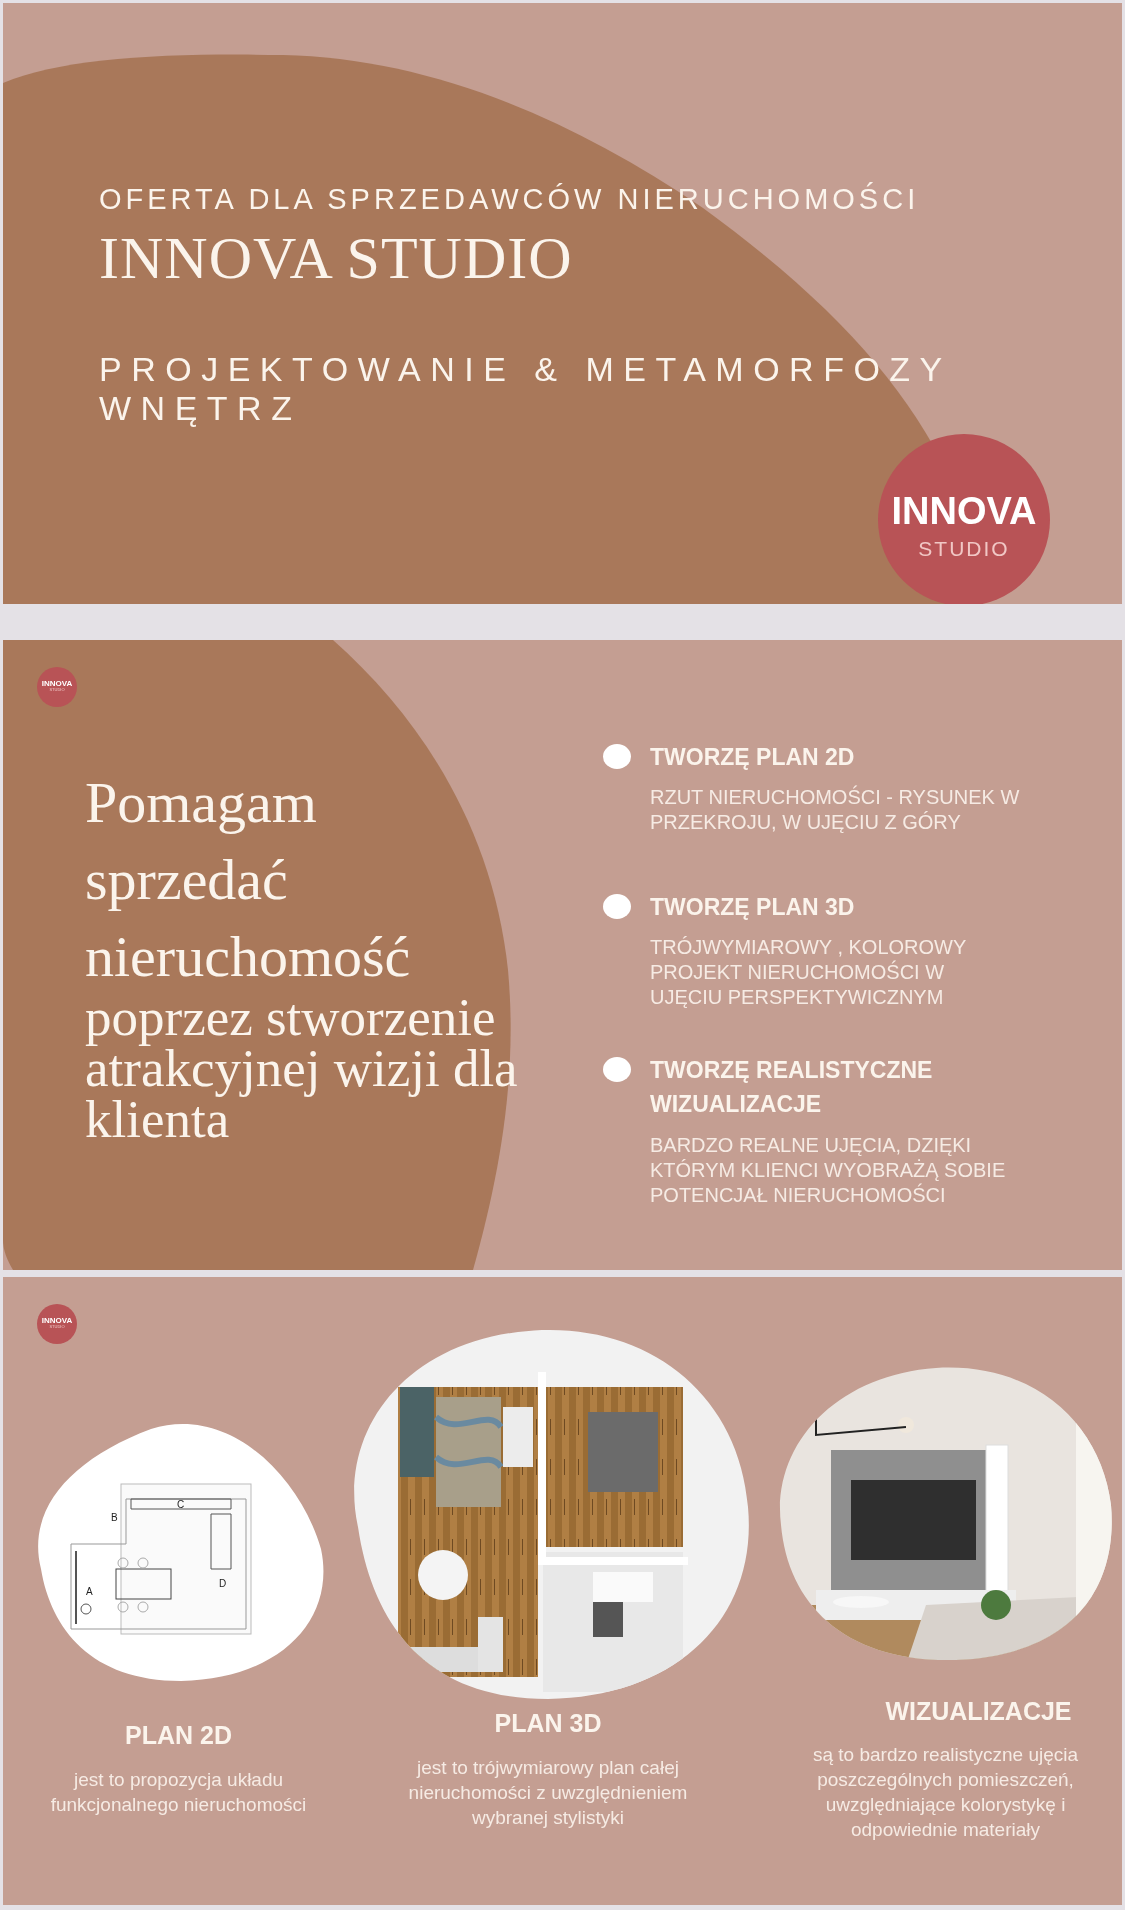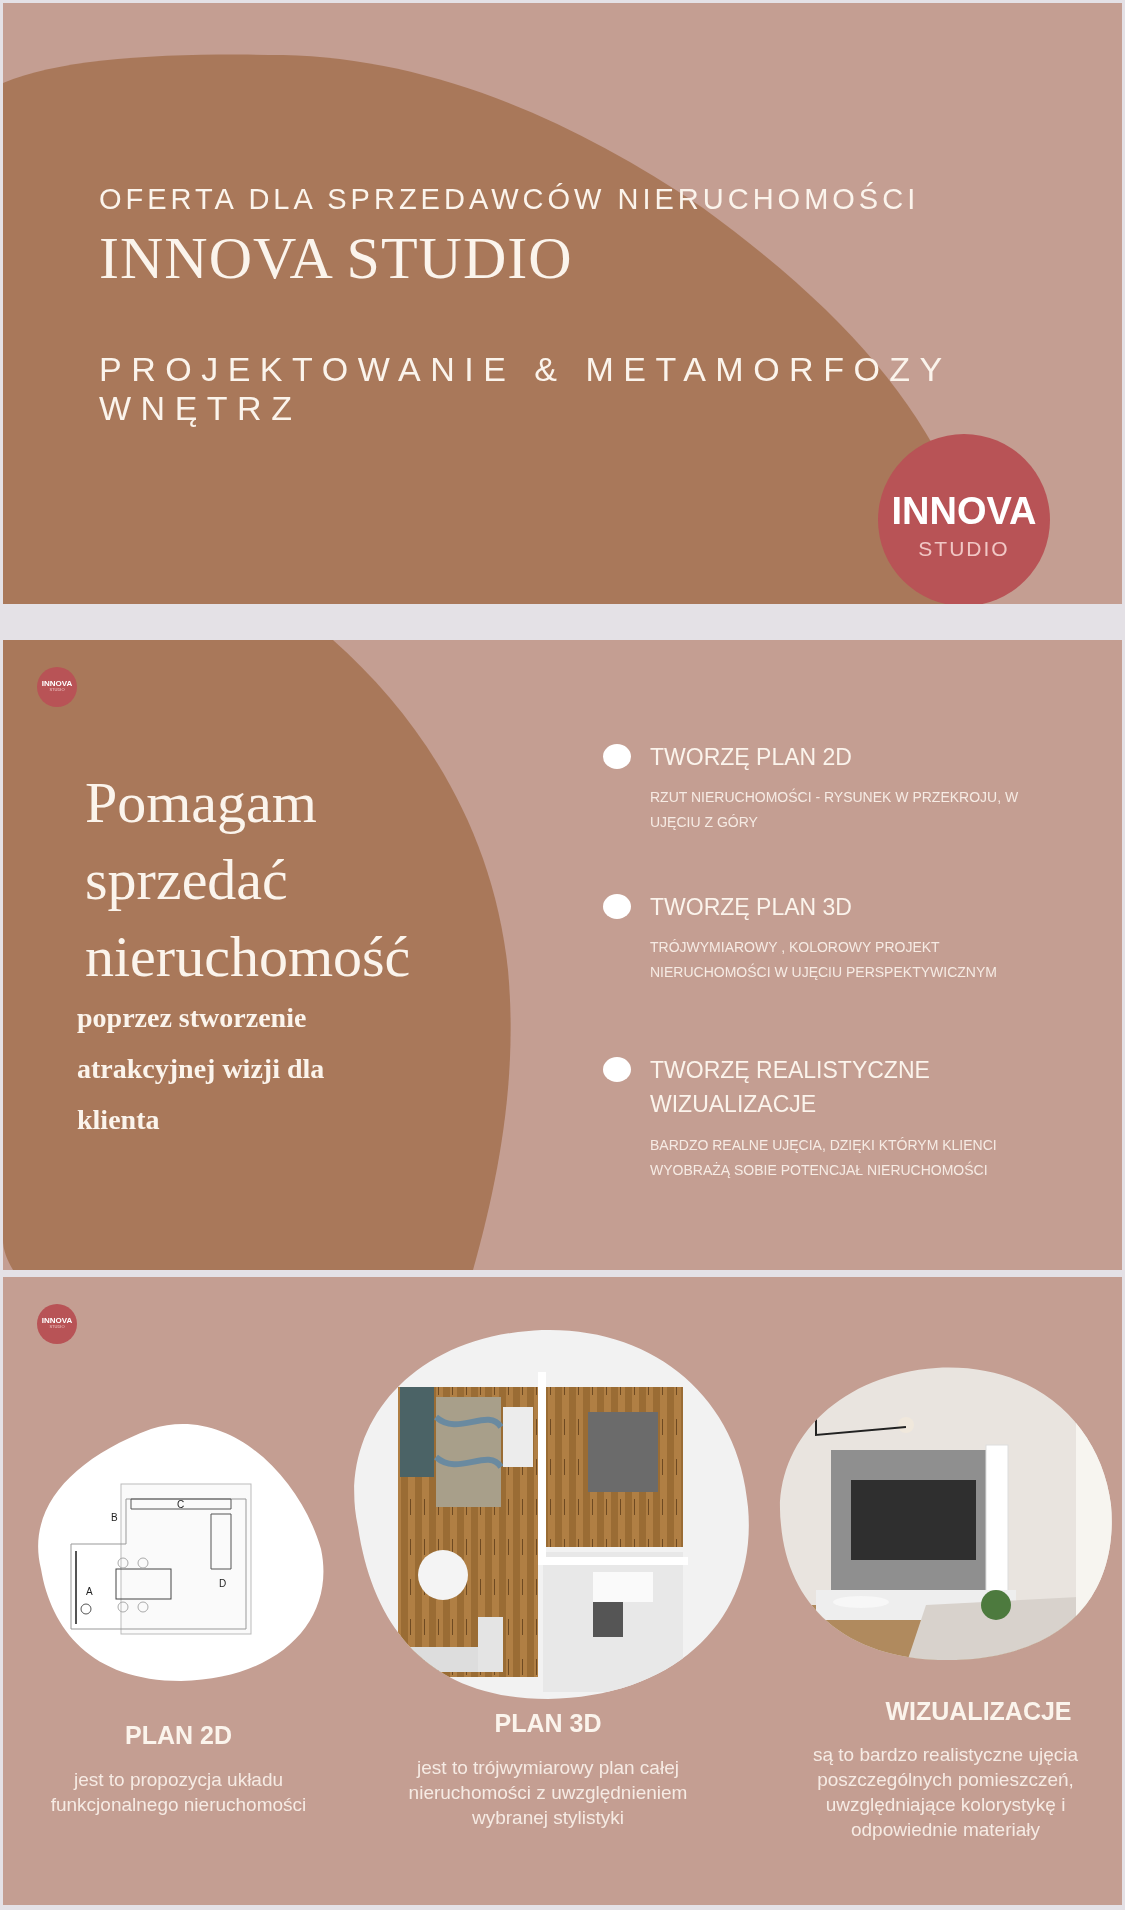--- a/index.html
+++ b/index.html
@@ -16,25 +16,25 @@
   .s1-title{position:absolute;left:96px;top:225px;font-size:60px;letter-spacing:1px;line-height:1;}
   .s1-sub{position:absolute;left:96px;top:347px;font-size:34px;letter-spacing:9.5px;}
   .logo-big{position:absolute;left:875px;top:431px;width:172px;height:172px;border-radius:50%;background:#b85356;text-align:center;}
   .logo-big .l1{display:block;margin-top:56px;font-size:38px;font-weight:bold;color:#fff;letter-spacing:0px;}
   .logo-big .l2{display:block;margin-top:4px;font-size:21px;color:#f1c7c5;letter-spacing:2px;}
   .logo-small{position:absolute;width:40px;height:40px;border-radius:50%;background:#b85356;text-align:center;}
   .logo-small .l1{display:block;margin-top:13px;font-size:8px;font-weight:bold;color:#fff;line-height:1;}
   .logo-small .l2{display:block;font-size:4px;color:#f1c7c5;line-height:1.2;}
   
   .s2-head{position:absolute;left:82px;top:124px;font-size:58px;line-height:77px;}
-  .s2-sub{position:absolute;left:74px;top:352px;font-size:28px;line-height:51px;font-weight:bold;}
+  .s2-sub{position:absolute;left:82px;top:352px;font-size:53px;line-height:51px;}
   .feat{position:absolute;left:600px;width:420px;}
   .feat .dot{position:absolute;left:0;top:4px;width:28px;height:25px;border-radius:50%;background:#fff;}
-  .feat .ft{position:absolute;left:47px;top:0;font-size:23px;font-weight:normal;line-height:34px;width:360px;}
-  .feat .fd{position:absolute;left:47px;font-size:14px;line-height:25px;width:370px;color:#f6ebe4;}
+  .feat .ft{position:absolute;left:47px;top:0;font-size:23px;font-weight:bold;line-height:34px;width:360px;}
+  .feat .fd{position:absolute;left:47px;font-size:20px;line-height:25px;width:370px;color:#f6ebe4;}
   
   .col-title{position:absolute;font-size:25px;font-weight:bold;text-align:center;}
   .col-desc{position:absolute;font-size:19px;line-height:25px;text-align:center;color:#f6ebe4;}
 </style>
 </head>
 <body>
 
 <section class="slide" id="s1">
   <svg class="blob" style="left:0;top:0" width="1119" height="629" viewBox="0 0 1119 629">
     <path d="M0 80 C60 55 160 50 280 52 C420 55 560 110 700 205 C830 300 900 380 945 470 C965 520 960 580 950 629 L0 629 Z" fill="#a9785a"></path>

